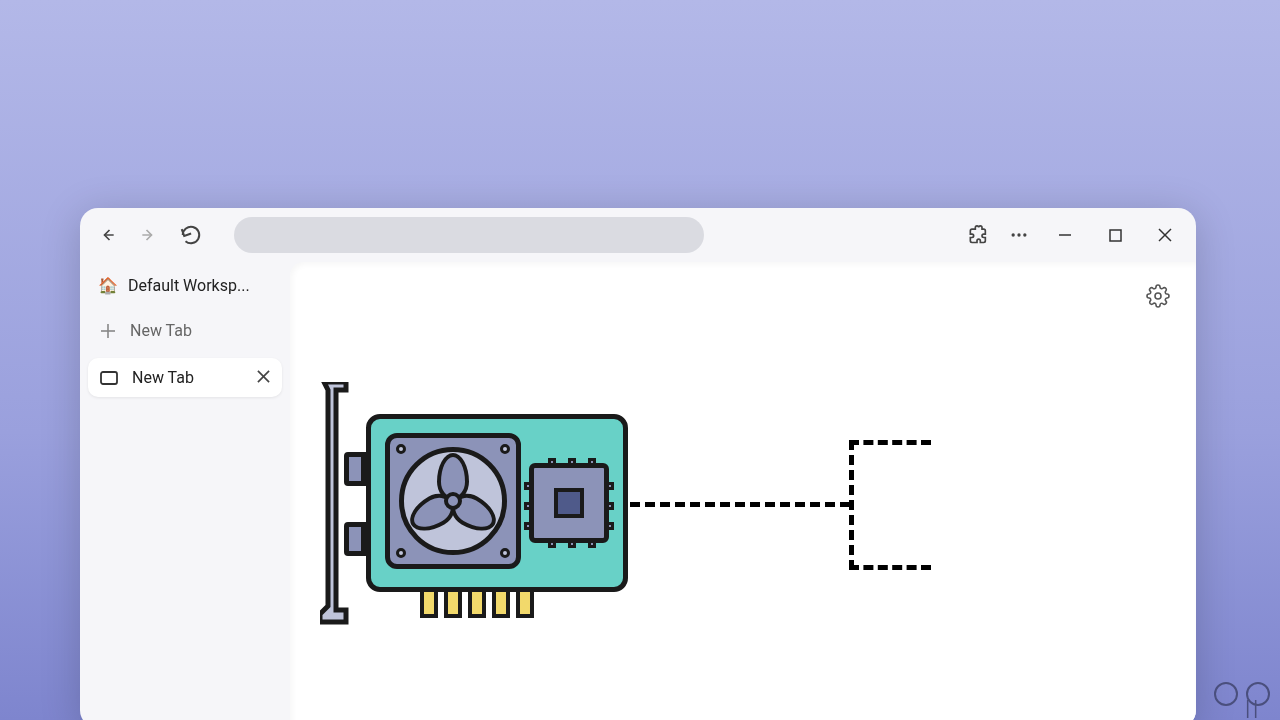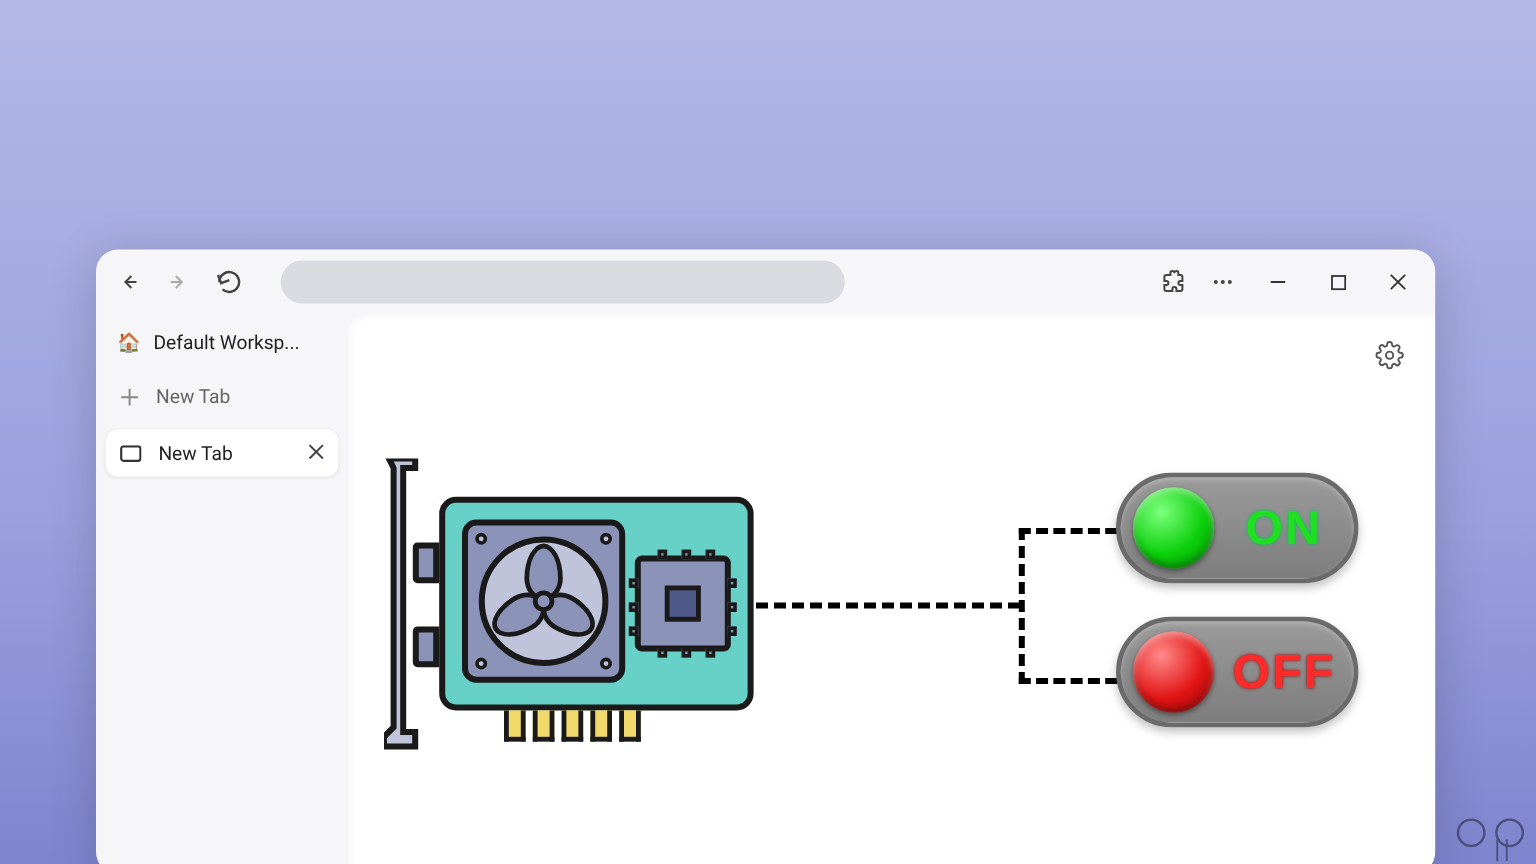--- a/index.html
+++ b/index.html
@@ -284,28 +284,20 @@
             <div class="gold"></div>
             <div class="gold"></div>
         </div>
       </div>
 
       <div class="dashed-h dh-main"></div>
       <div class="dashed-v dv-split"></div>
       <div class="dashed-h dh-top"></div>
       <div class="dashed-h dh-bot"></div>
 
-      <div class="switch sw-on">
-        <div class="knob knob-green"></div>
-        <div class="switch-label lbl-green">ON</div>
-      </div>
-      <div class="switch sw-off">
-        <div class="knob knob-red"></div>
-        <div class="switch-label lbl-red">OFF</div>
-      </div>
     </div>
   </div>
 </div>
 
 <div class="tray">
   <div class="tray-dot"></div>
   <div class="tray-dot"></div>
 </div>
 <div class="tray-bars">||</div>
 

